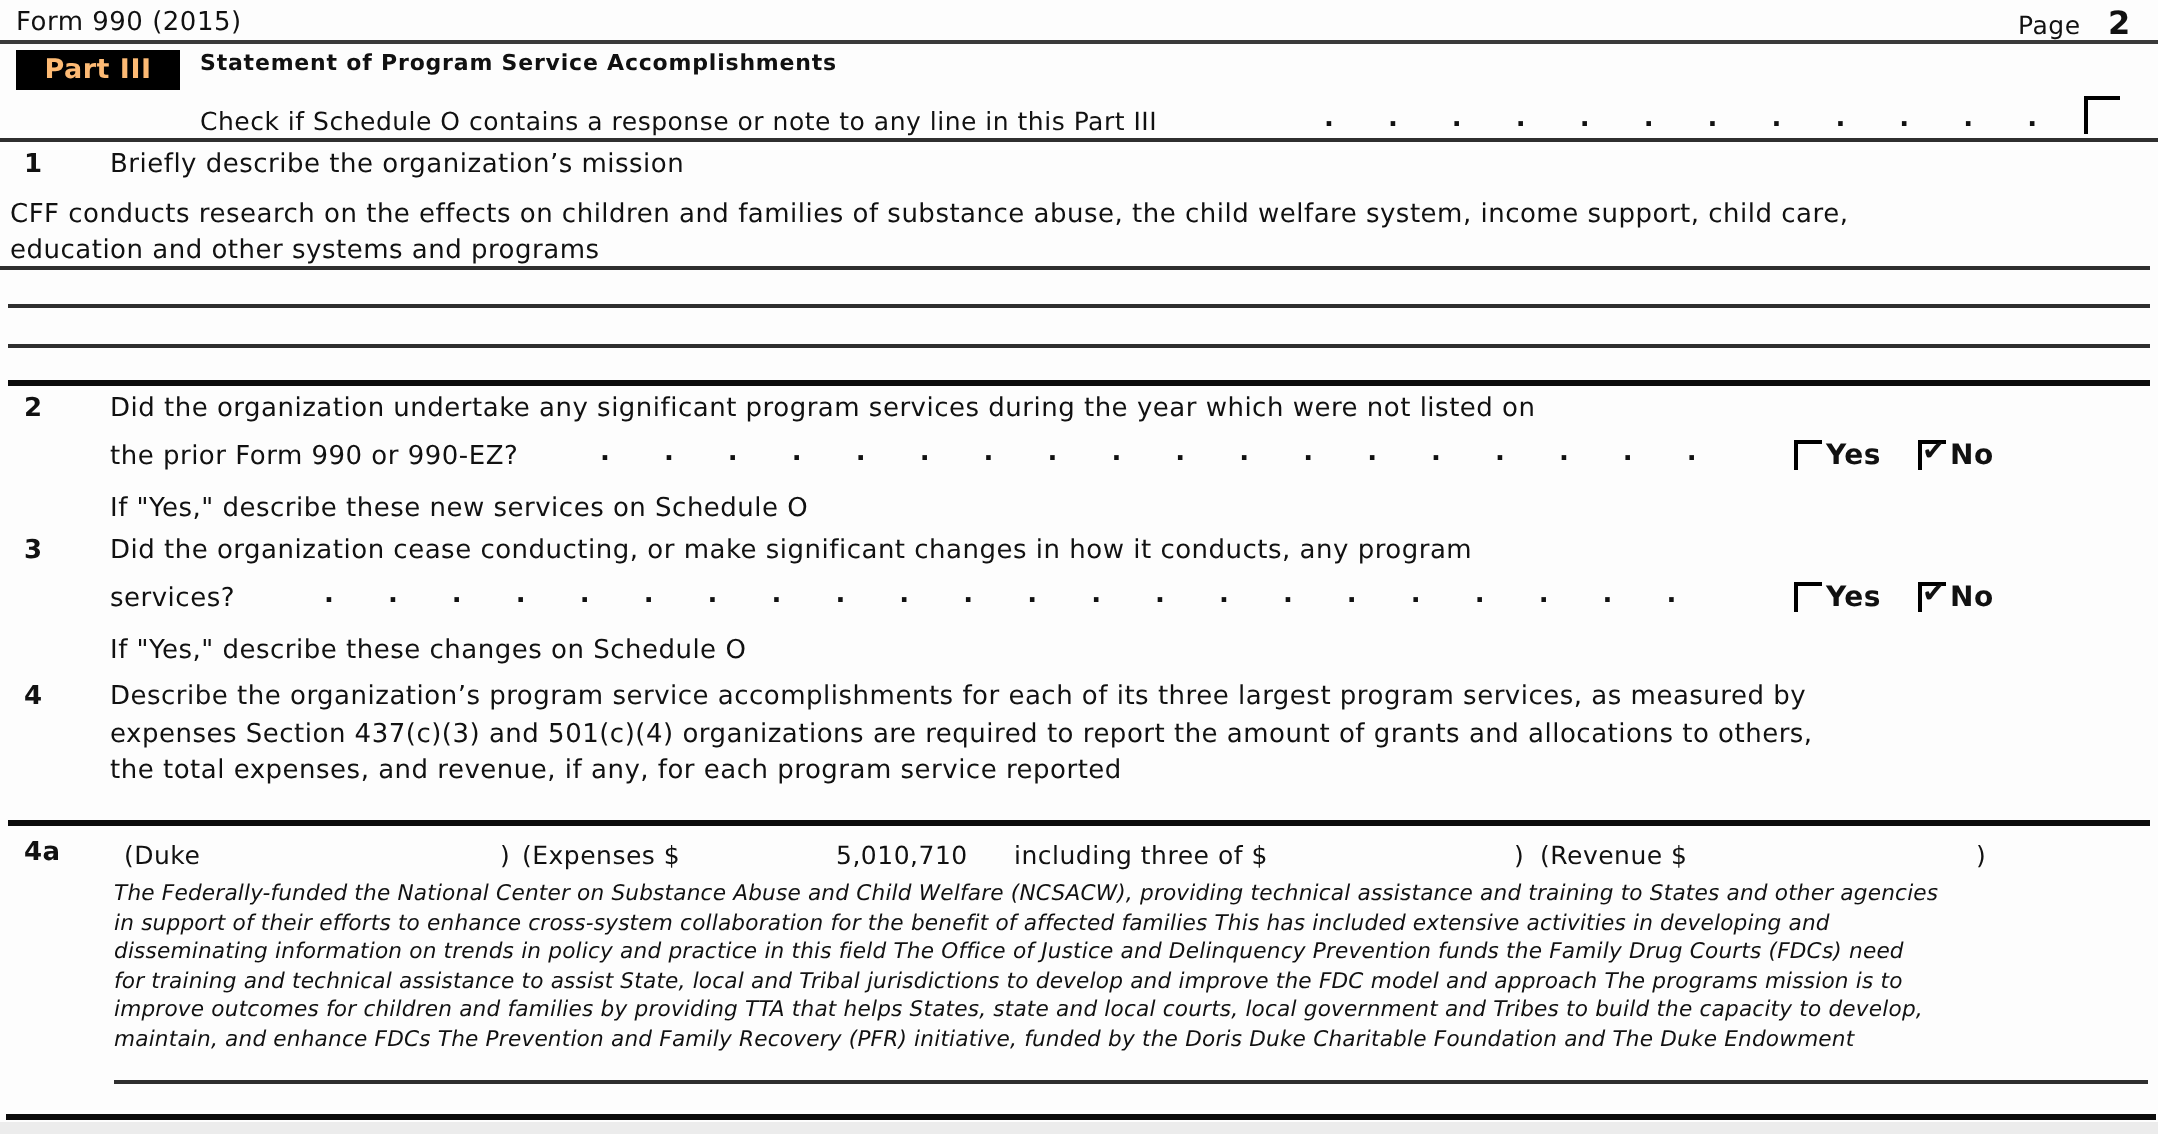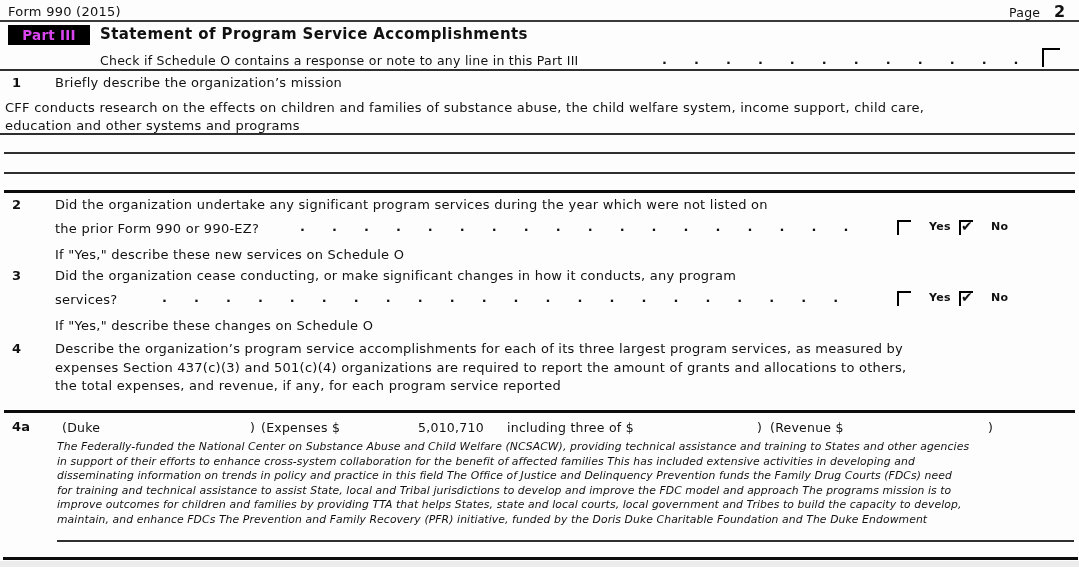--- a/index.html
+++ b/index.html
@@ -9,36 +9,36 @@
     font-family:"DejaVu Sans","Liberation Sans",sans-serif;
     font-size:13px; letter-spacing:0.25px;
   }
   .abs { position:absolute; white-space:nowrap; }
   .b { font-weight:bold; }
   .rule { position:absolute; background:#2f2f2f; height:2px; }
   .thin { height:1.5px; background:#3a3a3a; }
   .thick { height:2.5px; background:#0c0c0c; }
   .badge {
     position:absolute; left:8px; top:25px; width:82px; height:20px;
-    background:#000; color:#d946ef; font-weight:bold; font-size:13.5px;
+    background:#000; color:#fdba74; font-weight:bold; font-size:13.5px;
     text-align:center; line-height:20px;
   }
-  .title { font-size:15px; letter-spacing:0.4px; }
+  .title { font-size:11px; letter-spacing:0.4px; }
   .small { font-size:12.5px; }
   .leader {
     position:absolute; overflow:hidden; white-space:nowrap;
     word-spacing:22px; font-weight:bold; font-size:13px;
   }
   .cbox {
     position:absolute; width:12px; height:13px;
     border-left:2px solid #000; border-top:2px solid #000;
   }
   .cbox-lg { width:16px; height:17px; }
   .tick { position:absolute; left:0; top:-4px; font-size:14px; font-weight:bold; }
-  .ynl { font-weight:bold; font-size:11px;margin-left:16px; }
+  .ynl { font-weight:bold; font-size:14px; }
   .para { position:absolute; left:57px; top:440px; font-size:10.8px; letter-spacing:0.1px; }
   .para div { line-height:14.6px; white-space:nowrap;font-style:italic; }
   .graybar { position:absolute; left:0; top:561px; width:1079px; height:6px; background:#ececec; }
 </style>
 </head>
 <body>
 
 <div class="page">
 
   <span class="abs" style="left:8px;top:4px">Form 990 (2015)</span>

